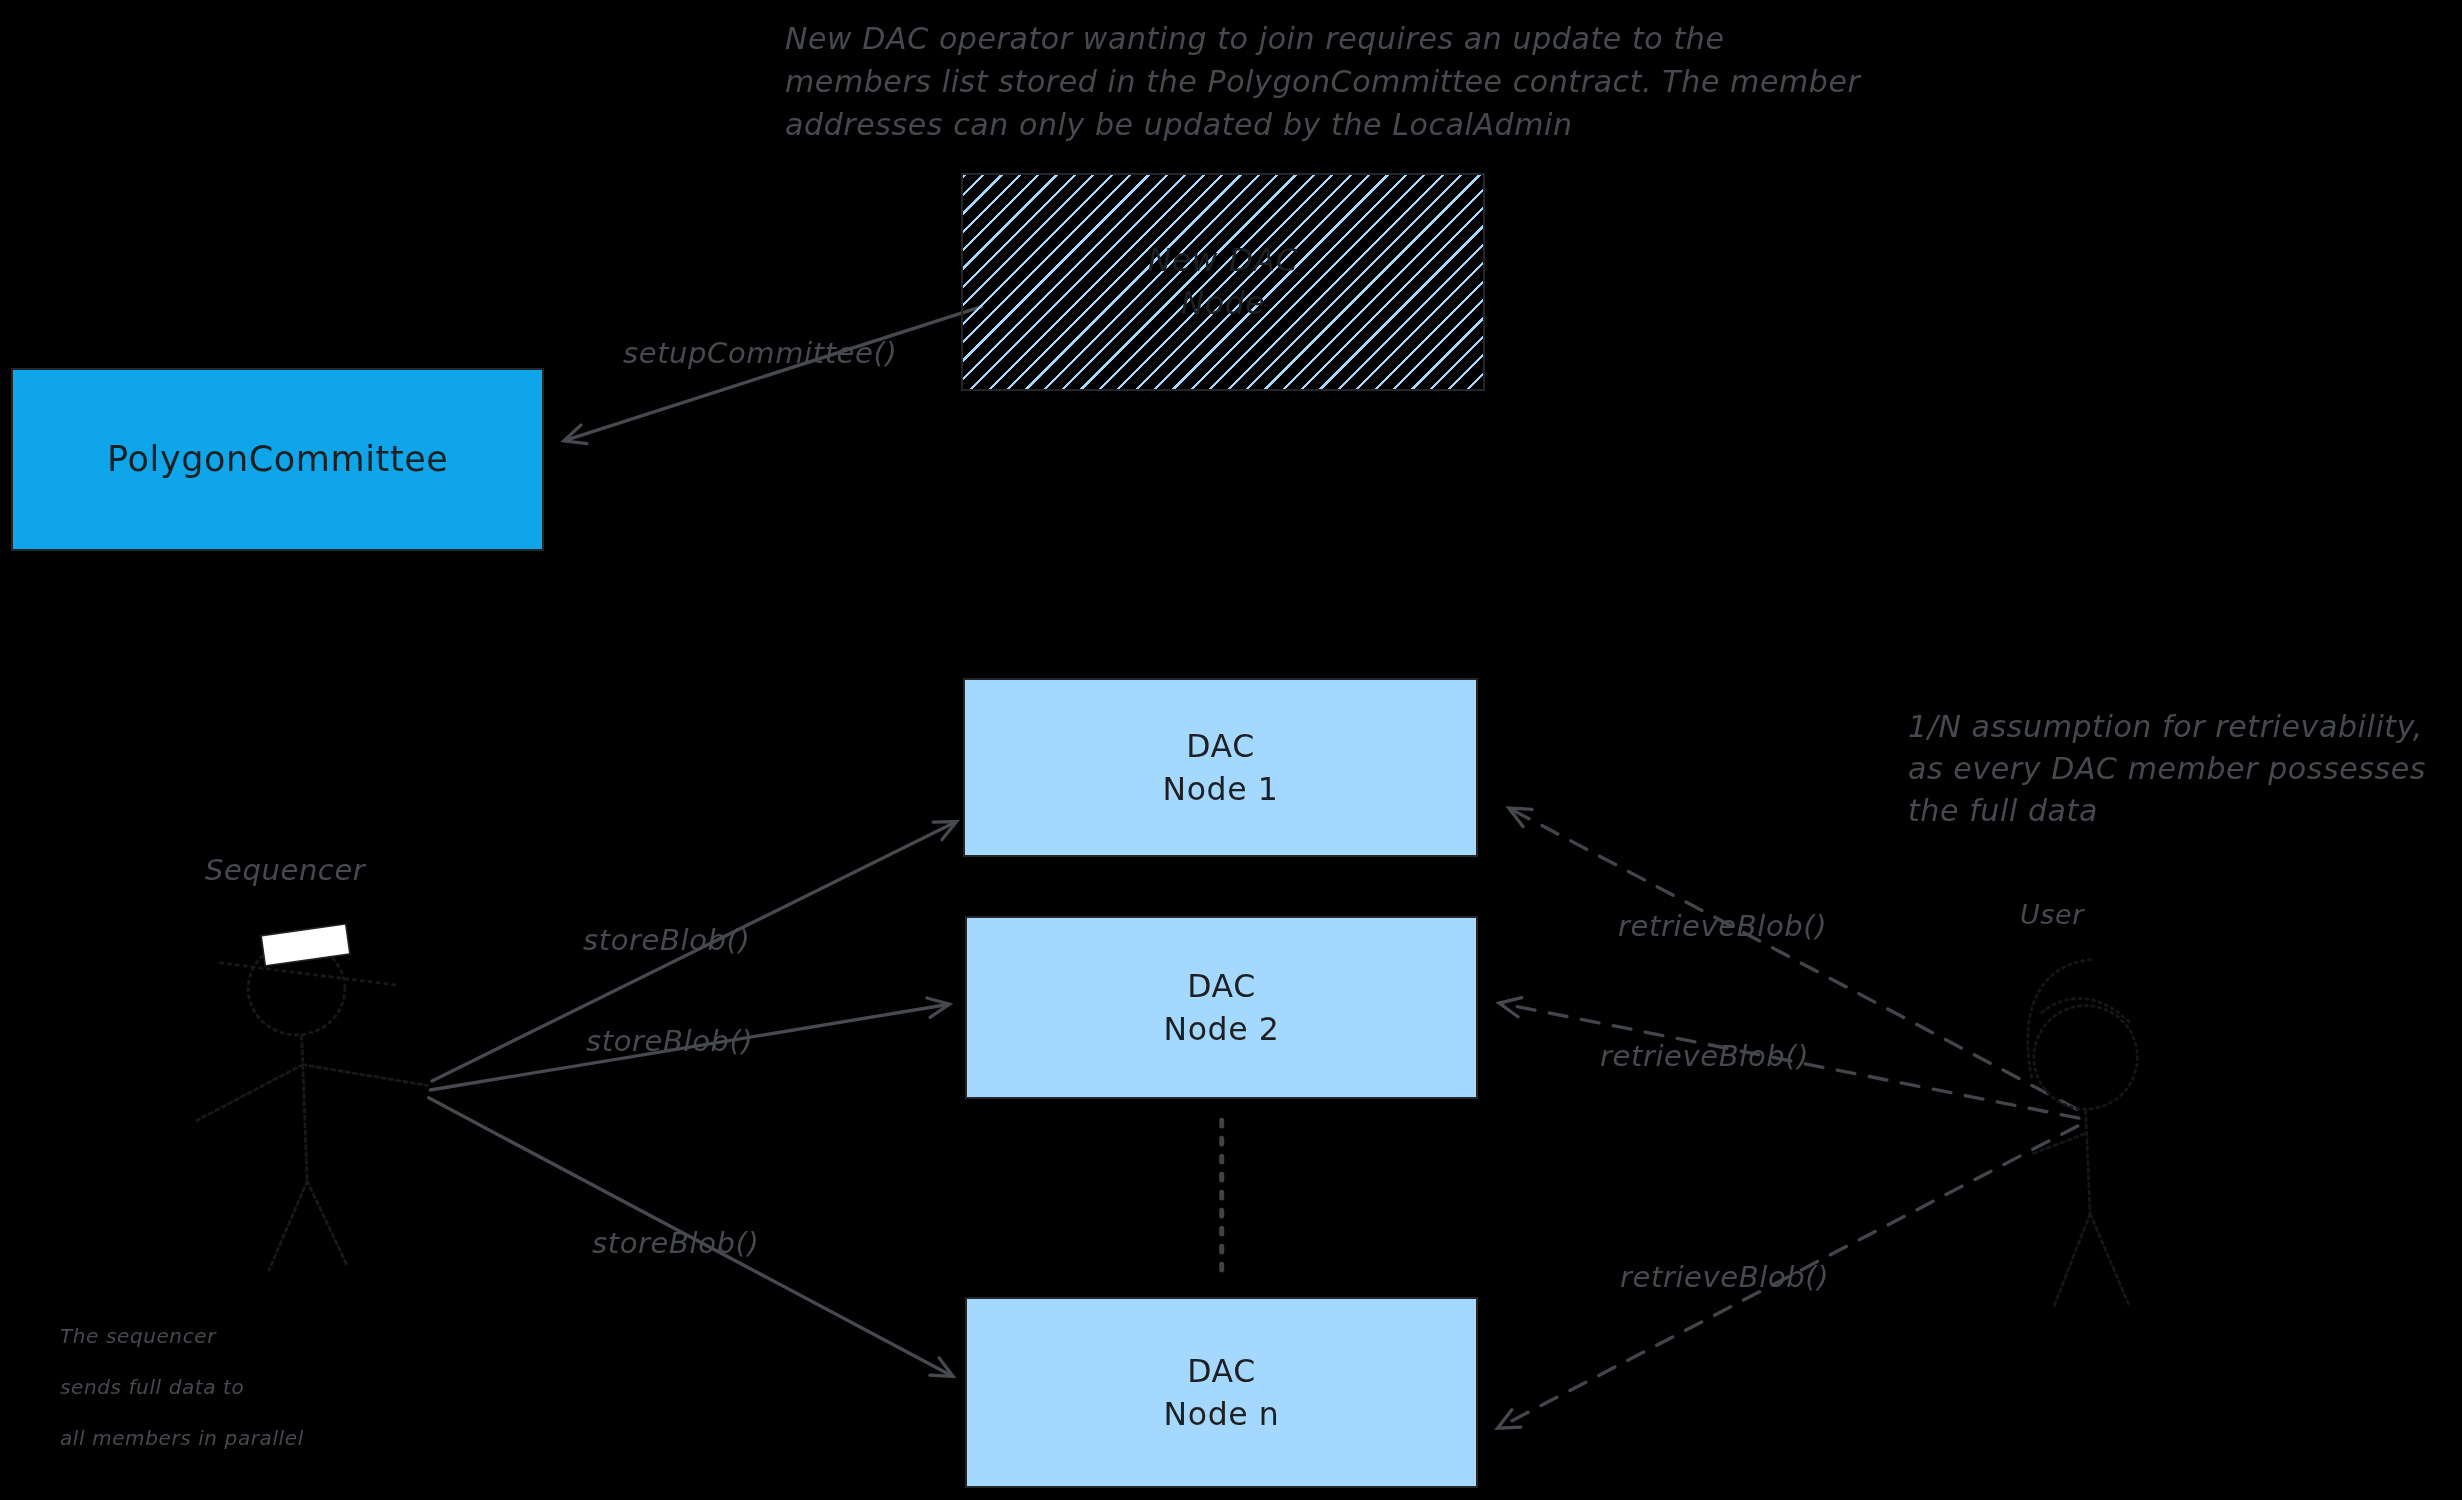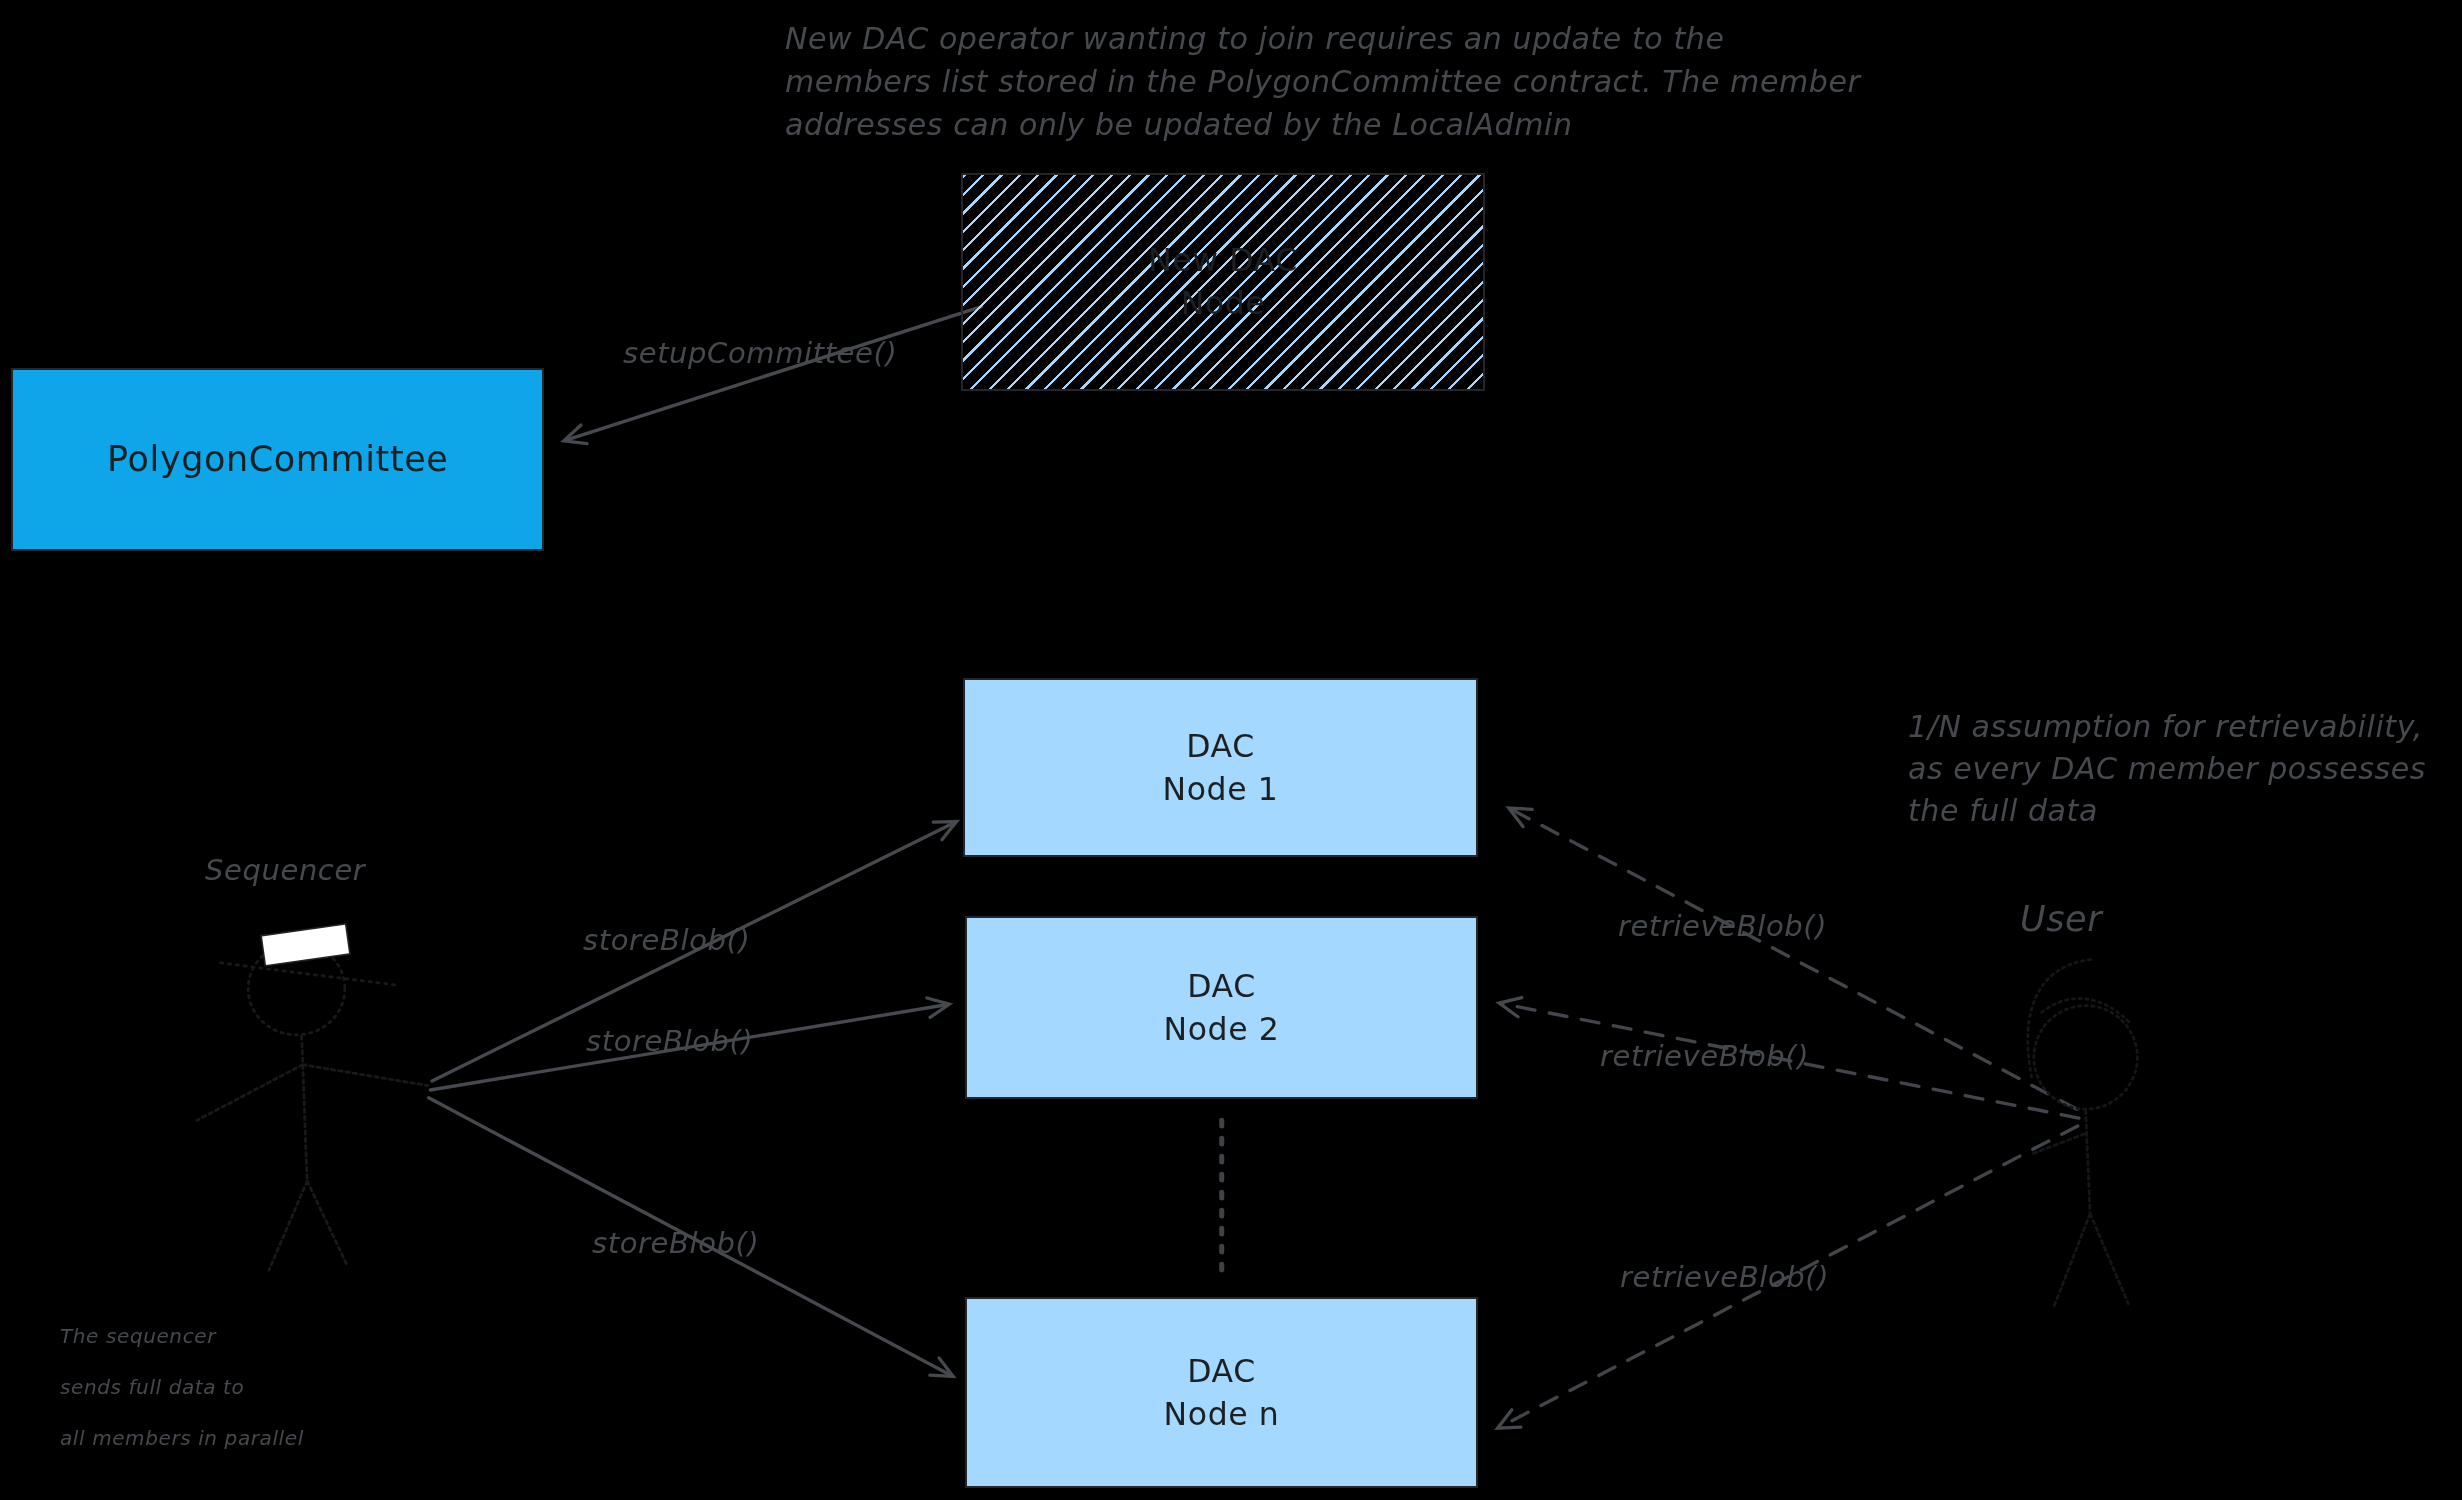--- a/index.html
+++ b/index.html
@@ -36,41 +36,42 @@
   .box-label {
     white-space: pre-line;
     color: #1d2023;
     font-size: 31.5px;
     line-height: 43px;
     letter-spacing: 0.6px;
   }
   .hatched {
     left: 961px; top: 173px; width: 524px; height: 218px;
     background: repeating-linear-gradient(135deg, #a5d8ff 0px, #a5d8ff 2.3px, transparent 2.3px, transparent 13px);
+    font-style: italic;
   }
   .committee {
     left: 11.3px; top: 368px; width: 533px; height: 183px;
     background: #0ea5e9;
   }
   .committee .box-label { font-size: 35px; }
   .node1 { left: 963px; top: 678px; width: 515px; height: 179px; background: #a5d8ff; }
   .node2 { left: 965px; top: 916px; width: 513px; height: 183px; background: #a5d8ff; }
   .noden { left: 965px; top: 1297px; width: 513px; height: 191px; background: #a5d8ff; }
   .note, .call-label, .actor-label {
     position: absolute;
     color: #46494e;
     white-space: pre-line;
     letter-spacing: 0.6px;
     font-style: italic;
   }
   .note-top      { left: 785px; top: 17px;   font-size: 30px; line-height: 43px; width: 1125px; }
   .note-retr     { left: 1908px; top: 706px; font-size: 30px; line-height: 42px; width: 563px; }
   .note-seq      { left: 60px;  top: 1311px; font-size: 20px; line-height: 51px; width: 450px;  }
   .lbl-sequencer { left: 205px;  top: 853px; font-size: 29px; }
-  .lbl-user      { left: 2020px; top: 899px; font-size: 35px; }
+  .lbl-user      { left: 2020px; top: 899px; font-size: 27px; }
   .lbl-setup     { left: 579px; top: 336px;  font-size: 29px; margin-left: 44px; }
   .lbl-store1    { left: 583px; top: 923px; font-size: 29px; }
   .lbl-store2    { left: 586px; top: 1024px; font-size: 29px; }
   .lbl-store3    { left: 592px; top: 1226px; font-size: 29px; }
   .lbl-retr1     { left: 1618px; top: 909px; font-size: 29px; }
   .lbl-retr2     { left: 1600px; top: 1039px; font-size: 29px; }
   .lbl-retr3     { left: 1620px; top: 1260px; font-size: 29px; }
 </style>
 </head>
 <body>

